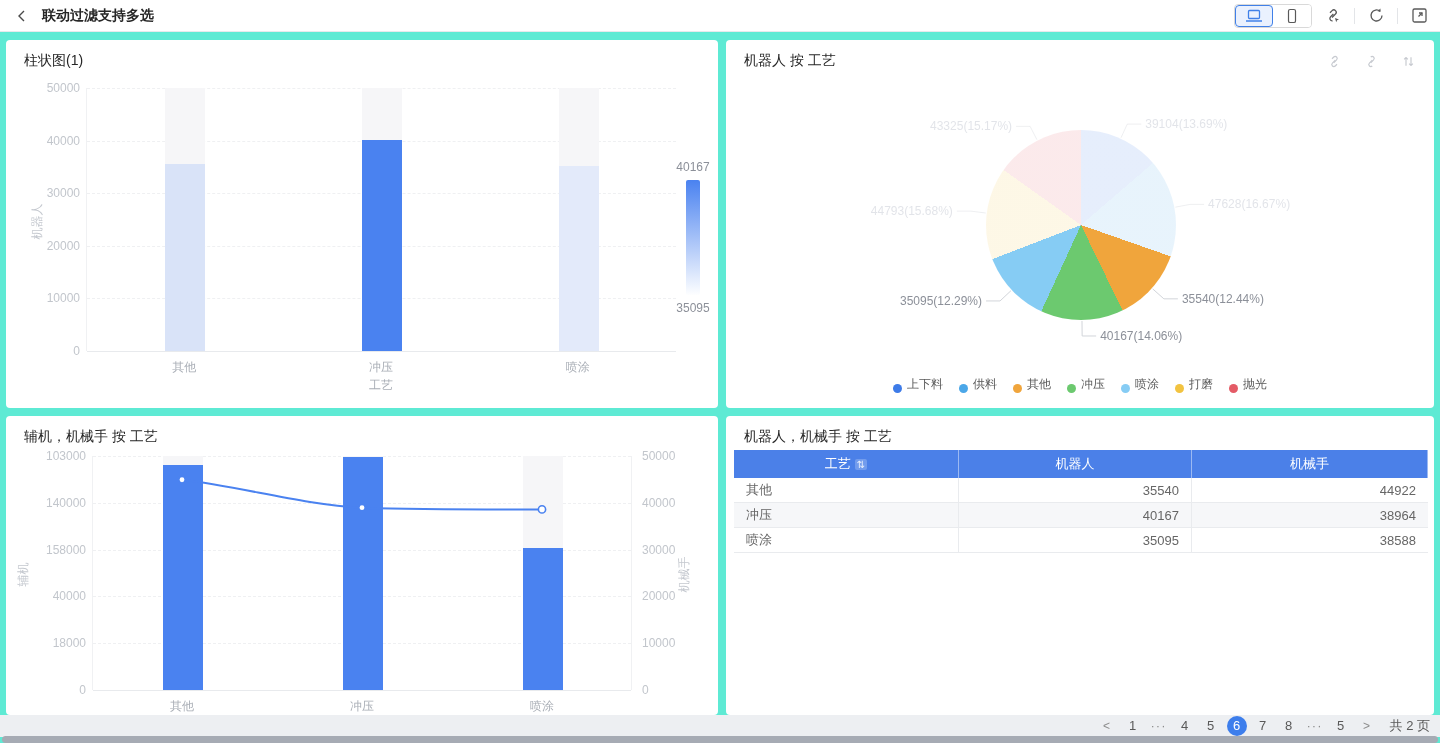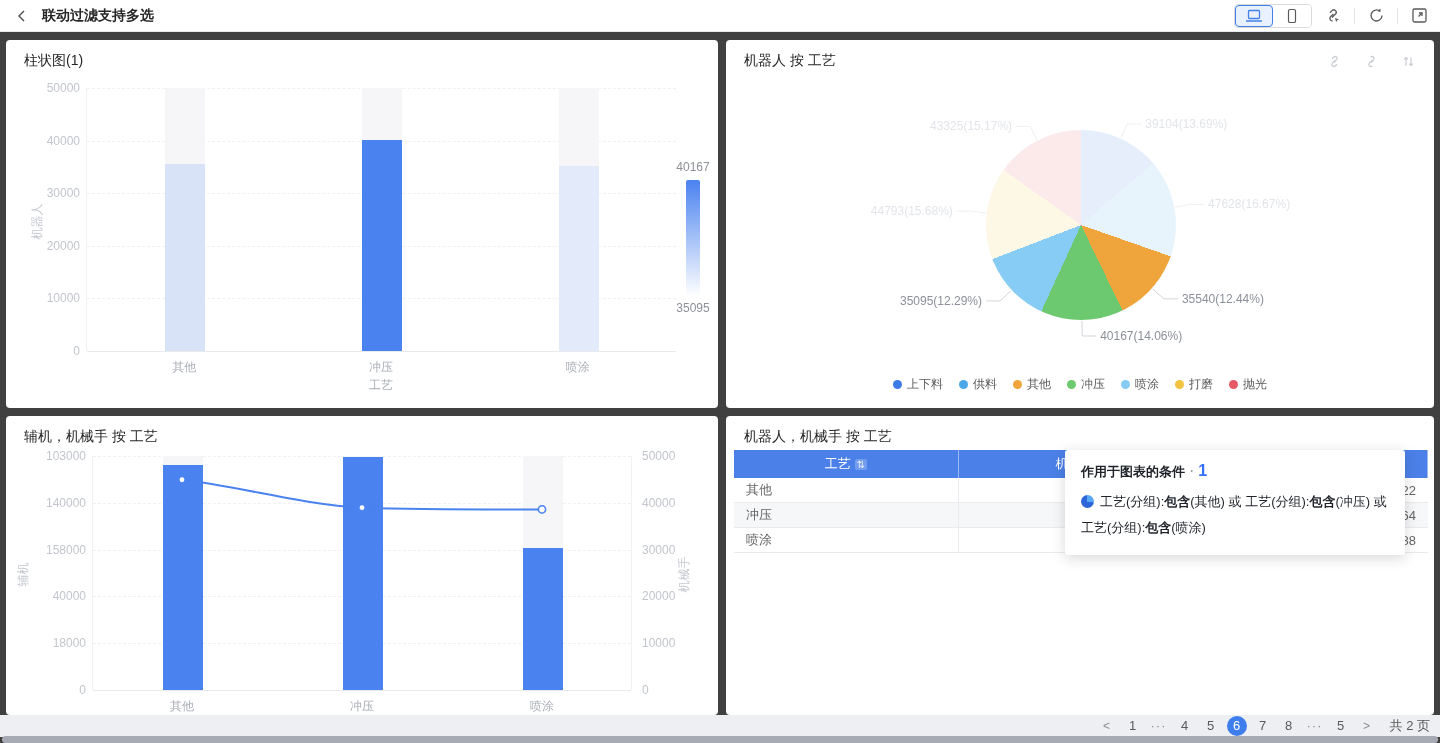--- a/index.html
+++ b/index.html
@@ -1,17 +1,17 @@
 <!DOCTYPE html>
 <html><head>
 <meta charset="utf-8">
 <style>
   html,body{margin:0;padding:0;background:#d8dadd;}
   *{box-sizing:border-box;font-family:"Liberation Sans","DejaVu Sans",sans-serif;}
-  .app{position:relative;width:1440px;height:743px;background:#404040;overflow:hidden;}
+  .app{position:relative;width:1440px;height:743px;background:#5eead4;overflow:hidden;}
   
   .topbar{position:absolute;left:0;top:0;width:1440px;height:32px;background:#fff;border-bottom:1px solid #E7E9EC;display:flex;align-items:center;justify-content:space-between;padding:0 12px;}
   .topbar-left{display:flex;align-items:center;gap:10px;}
   .back-btn{width:20px;height:20px;display:flex;align-items:center;justify-content:center;cursor:pointer;color:#4A4A4A;}
   .page-title{font-size:14px;font-weight:600;color:#262626;}
   .topbar-right{display:flex;align-items:center;gap:12px;}
   .seg{display:flex;border:1px solid #D9D9D9;border-radius:4px;overflow:hidden;height:24px;}
   .seg-btn{width:38px;display:flex;align-items:center;justify-content:center;background:#fff;cursor:pointer;}
   .seg-btn.active{background:#EAF1FE;outline:1px solid #4080E8;outline-offset:-1px;border-radius:4px;}
   .vdiv{width:1px;height:16px;background:#E3E5E8;}
@@ -34,21 +34,21 @@
   .axis-name{position:absolute;font-size:12px;color:#C4C8CF;transform:rotate(-90deg);white-space:nowrap;text-align:center;}
   .axis-title-x{position:absolute;font-size:12px;color:#A8ADB5;text-align:center;}
   .bar-band{position:absolute;background:#F6F6F8;}
   .bar-rect{position:absolute;cursor:pointer;}
   .grad-label{position:absolute;font-size:12px;color:#8C9099;text-align:center;width:44px;}
   .grad-bar{position:absolute;width:14px;border-radius:2px;}
   
   .pie{position:absolute;border-radius:50%;cursor:pointer;}
   .pie-svg{position:absolute;left:0;top:0;pointer-events:none;}
   .legend{position:absolute;left:0;width:100%;display:flex;justify-content:center;gap:16px;align-items:center;}
-  .legend-item{display:flex;align-items:center;gap:5px;cursor:pointer;}
+  .legend-item{display:flex;align-items:flex-end;gap:5px;cursor:pointer;}
   .legend-dot{width:9px;height:9px;border-radius:50%;}
   .legend-label{font-size:12px;color:#595959;}
   
   .tbl{position:absolute;left:8px;top:34px;width:694px;font-size:13px;}
   .t-row{display:flex;}
   .t-cell{border-right:1px solid #E9EBEE;border-bottom:1px solid #E9EBEE;display:flex;align-items:center;}
   .t-cell:last-child{border-right:none;}
   .t-head .t-cell{background:#4B80E8;color:#fff;justify-content:center;height:28px;border-right:1px solid rgba(255,255,255,.45);border-bottom:none;font-weight:500;}
   .t-body .t-cell{height:25px;color:#666;}
   .t-body .t-row:nth-child(even) .t-cell{background:#F6F7F9;}
@@ -297,26 +297,20 @@
             <div class="t-cell cell-num" style="width: 233px;">40167</div>
             <div class="t-cell cell-num" style="width: 236px;">38964</div>
           </div>
           <div class="t-row">
             <div class="t-cell cell-cat" style="width: 225px;">喷涂</div>
             <div class="t-cell cell-num" style="width: 233px;">35095</div>
             <div class="t-cell cell-num" style="width: 236px;">38588</div>
           </div>
         </div>
       </div>
-    <div class="chart-tooltip">
-      <div>
-        <span class="tt-title">作用于图表的条件</span><span class="tt-sep">·</span><span class="tt-count">1</span>
-      </div>
-      <div class="tt-cond"><span class="tt-pie-icon"></span><span id="condText"><span>工艺(分组):</span><span class="b">包含</span><span>(其他) 或 工艺(分组):</span><span class="b">包含</span><span>(冲压) 或 工艺(分组):</span><span class="b">包含</span><span>(喷涂)</span></span></div>
-    </div>
   </div>
 
   <div class="footer">
     <div class="pager" id="pagerHost">
         <span class="pg-item arrow">&lt;</span>
         <span class="pg-item">1</span>
         <span class="pg-item ellipsis">···</span>
         <span class="pg-item">4</span>
         <span class="pg-item">5</span>
         <span class="pg-item active">6</span>

